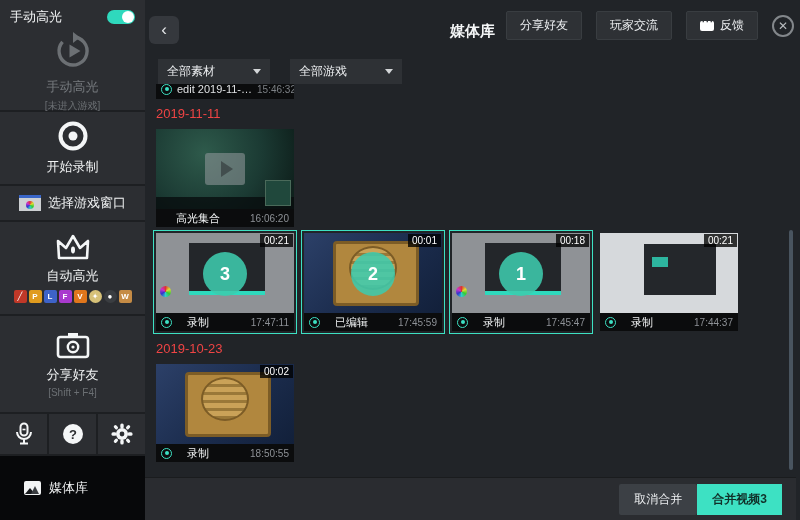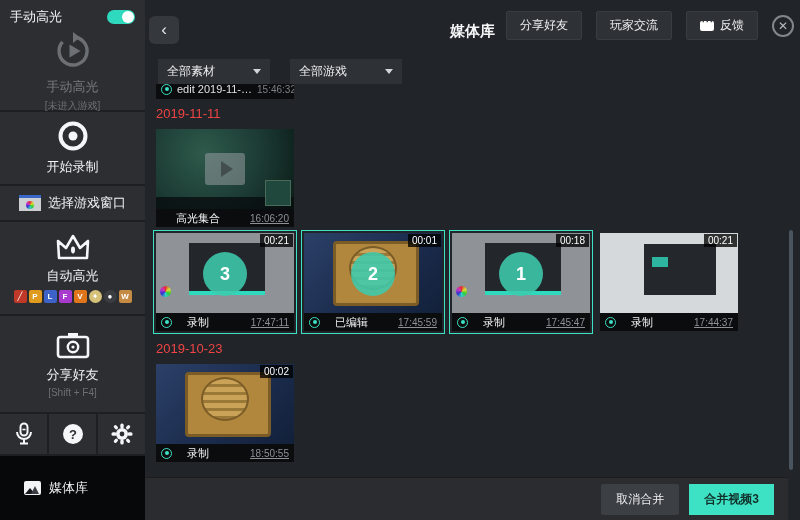--- a/index.html
+++ b/index.html
@@ -63,21 +63,21 @@
   .clip-txt { color:#dfe1e3; font-size:11px; white-space:nowrap; }
   .clip-time { color:#7c8085; font-size:10px; margin-left:auto; }
   .date-label { font-size:13px; color:#ef4444; margin:7px 0 5px 3px; }
   .row { display:flex; gap:4px; }
   .thumb { width:144px; padding:2px; border:1px solid transparent; position:relative; cursor:pointer; flex-shrink:0; }
   .thumb.selected { border-color:#3de1c3; }
   .art { width:138px; height:80px; position:relative; overflow:hidden; }
   .caption { width:138px; height:18px; background:#0b0c0d; display:flex; align-items:center; gap:15px; padding:0 5px; }
   .caption.no-icon { padding-left:20px; }
   .cap-name { color:#f0f2f3; font-size:11px; white-space:nowrap; }
-  .cap-time { color:#8d9196; font-size:10px; margin-left:auto;text-decoration:underline; }
+  .cap-time { color:#8d9196; font-size:10px; margin-left:auto; }
   .dur { position:absolute; top:3px; right:3px; background:rgba(0,0,0,.78); color:#fff; font-size:10px; padding:1px 4px; z-index:3; }
   .badge { position:absolute; left:50%; top:41px; transform:translate(-50%,-50%); width:44px; height:44px; border-radius:50%;
      background:rgba(61,203,173,.88); color:#fff; font-size:18px; font-weight:bold; display:flex; align-items:center; justify-content:center; z-index:2; }
   .thumb.selected .badge { top:43px; }
   .overlay-play { position:absolute; left:50%; top:50%; transform:translate(-50%,-50%); width:40px; height:32px;
      background:rgba(150,155,158,.55); border-radius:3px; display:flex; align-items:center; justify-content:center; z-index:2; }
   .overlay-play::after { content:""; border-left:12px solid rgba(40,45,48,.55); border-top:8px solid transparent; border-bottom:8px solid transparent; margin-left:3px; }
 
   
   .art-lol { background:radial-gradient(circle at 35% 30%, #2e5a4b, #1b3a33 55%, #0f211d 90%); }
@@ -94,22 +94,22 @@
   .art-desktop { background:#d6d9dc; }
   .art-desktop::before { content:""; position:absolute; left:32%; top:14%; width:52%; height:64%; background:#24272b; }
   .art-desktop::after { content:""; position:absolute; left:38%; top:30%; width:16px; height:10px; background:#2fd9bd; opacity:.8; }
 
   .rec-ic { width:11px; height:11px; border:1.5px solid #3de1c3; border-radius:50%; position:relative; flex-shrink:0; }
   .rec-ic::after { content:""; position:absolute; left:50%; top:50%; transform:translate(-50%,-50%); width:4px; height:4px; border-radius:50%; background:#3de1c3; }
 
   .scrollbar-thumb { position:absolute; right:7px; top:230px; width:4px; height:240px; background:#49545f; border-radius:2px; }
 
   
-  .footer { position:absolute; left:0; right:12px; bottom:0; height:43px; background:#2a2c30; border-top:1px solid #1a1c1e;
-     display:flex; align-items:center; justify-content:flex-end; gap:10px; padding-right:14px; }
+  .footer { position:absolute; left:0; right:4px; bottom:0; height:43px; background:#2a2c30; border-top:1px solid #1a1c1e;
+     display:flex; align-items:center; justify-content:flex-end; padding-right:14px; }
   .btn-cancel { background:#3c4045; color:#eceef0; font-size:12px; padding:7px 15px; border-radius:2px; cursor:pointer; }
   .btn-merge { background:#3de1c3; color:#11312a; font-size:12px; font-weight:bold; padding:7px 15px; border-radius:0; cursor:pointer; }
 
   svg { display:block; }
 </style>
 </head>
 <body>
 
 <div class="app">
 

